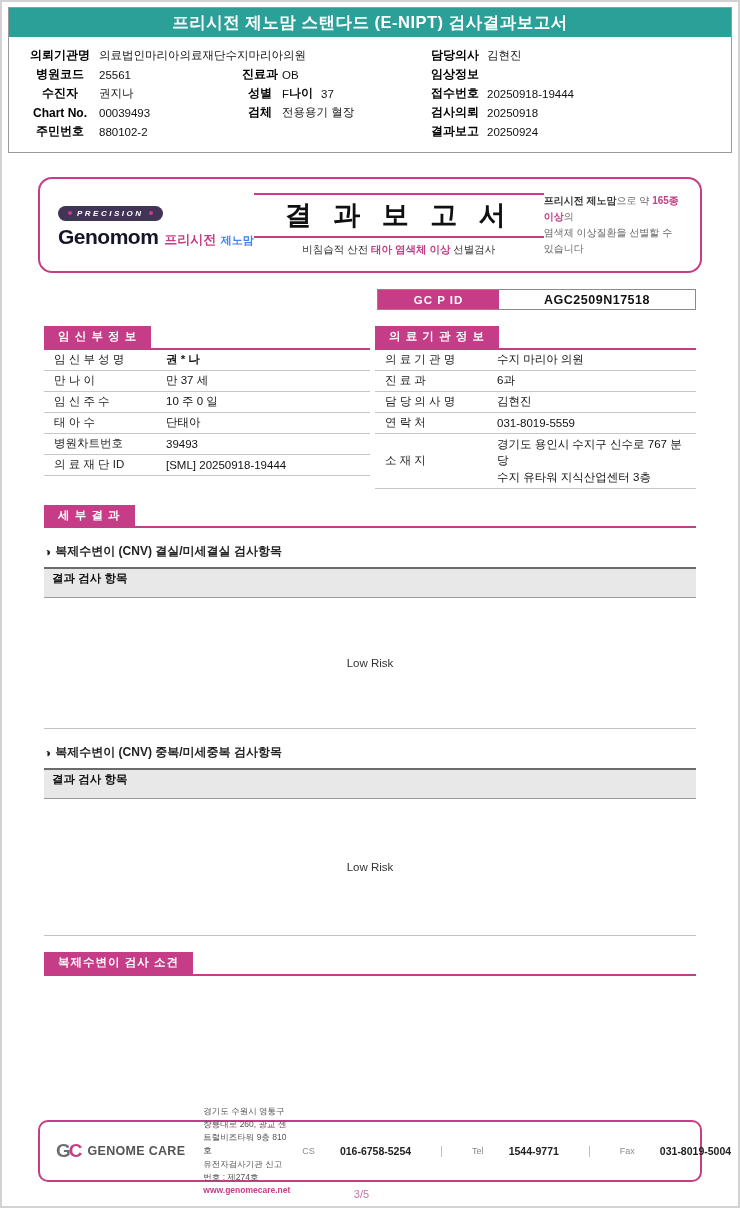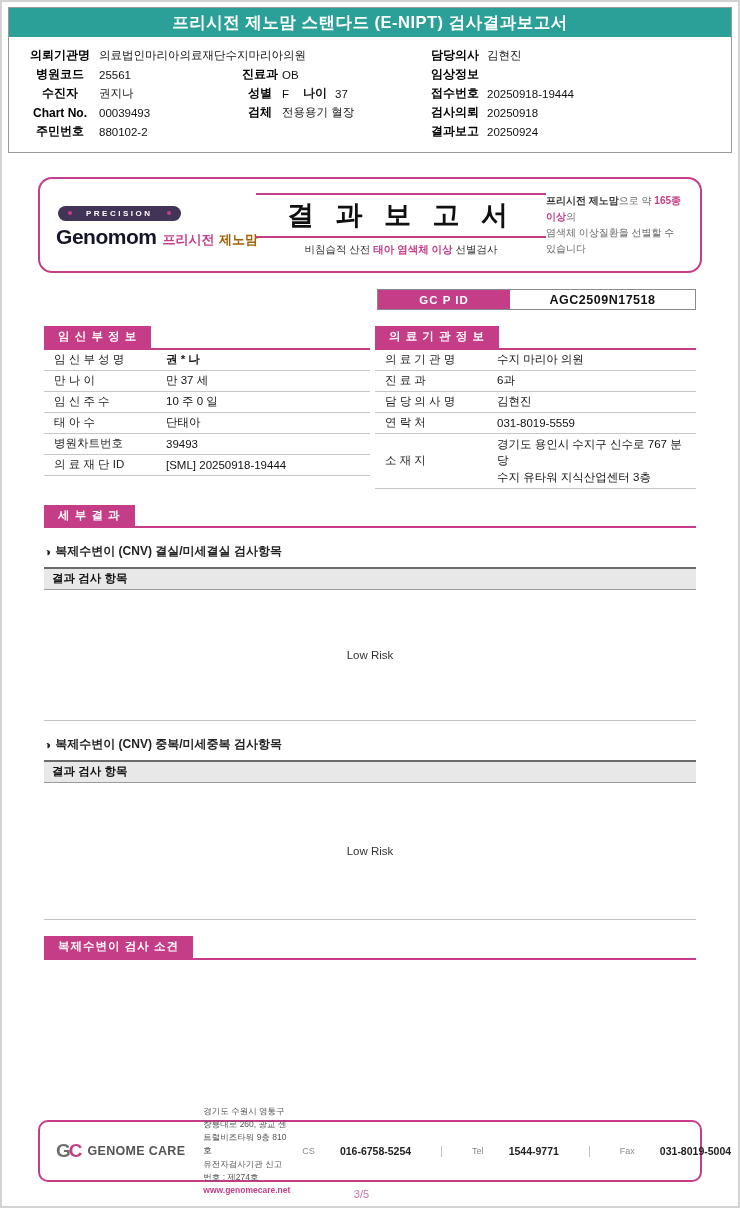--- a/index.html
+++ b/index.html
@@ -15,51 +15,51 @@
     height: 29px; line-height: 29px; background: #2aa098; color: #fff;
     text-align: center; font-weight: bold; font-size: 16.5px; letter-spacing: 0.5px;
   }
   .info-grid { display: grid; grid-template-columns: 217px 185px 1fr; padding: 9px 12px 11px; }
   .irow { display: flex; align-items: center; height: 19px; font-size: 11.5px; white-space: nowrap; }
   .irow .lbl { font-weight: bold; font-size: 12px; flex-shrink: 0; color: #000; text-align: center; }
   .icol.c1 .lbl { width: 78px; }
   .icol.c2 .lbl { width: 44px; }
   .icol.c3 .lbl { width: 64px; }
   .irow .val { overflow: visible; }
-  .irow .lbl2 { font-weight: bold; font-size: 12px; margin-left: 14px; margin-right: 8px; }
+  .irow .lbl2 { font-weight: bold; font-size: 12px; margin-left: 0; margin-right: 8px; }
 
   
   .report-head {
     margin: 24px 36px 0; height: 96px; border: 2px solid #c53d86; border-radius: 14px;
     display: flex; align-items: center; padding: 0 18px; background: #fff;
   }
   .logo { width: 198px; }
   .badge {
-    display: inline-flex; align-items: center; gap: 14px; background: #423457; color: #fff;
-    font-size: 8px; font-weight: bold; letter-spacing: 2.5px; padding: 3px 10px; border-radius: 9px;
+    display: inline-flex; align-items: center; gap: 5px; background: #423457; color: #fff;
+    font-size: 8px; font-weight: bold; letter-spacing: 2.5px; padding: 3px 10px; border-radius: 9px; font-style: italic;
   }
   .badge .dot { width: 4px; height: 4px; border-radius: 50%; background: #c53d86; }
   .brandline { margin-top: 4px; display: flex; align-items: baseline; gap: 6px; white-space: nowrap; justify-content: center; }
   .genomom { font-size: 21px; font-weight: 900; color: #15152a; letter-spacing: -0.5px; }
   .kr-pink { color: #c53d86; font-weight: bold; font-size: 13px; }
-  .kr-dark { color: #a16207; font-weight: bold; font-size: 13px; }
+  .kr-dark { color: #3b82f6; font-weight: bold; font-size: 11px; }
   .title-block { flex: 1; text-align: center; }
   .title-rule { height: 2px; background: #c53d86; width: 290px; margin: 0 auto; }
   .report-title { font-size: 27px; font-weight: 900; letter-spacing: 7px; color: #101010; padding: 2px 0 3px; }
   .subtitle { margin-top: 5px; font-size: 10.5px; color: #333; }
   .subtitle .pink { color: #c53d86; font-weight: bold; }
   .tagline { width: 172px; font-size: 10px; color: #666; line-height: 1.6; text-align: left; }
   .tagline .dk { color: #333; font-weight: bold; }
   .tagline .pink { color: #c53d86; font-weight: bold; }
 
   
   .content { margin: 0 42px; }
   .gcpid { margin-top: 16px; margin-left: 333px; display: flex; height: 21px; border: 1px solid #8a8a8a; }
   .gcpid .tag {
-    width: 132px; background: #c53d86; color: #fff; font-weight: bold; font-size: 11.5px;
+    width: 121px; background: #c53d86; color: #fff; font-weight: bold; font-size: 11.5px;
     display: flex; align-items: center; justify-content: center; letter-spacing: 1px;
   }
   .gcpid .gval { flex: 1; display: flex; align-items: center; justify-content: center; font-weight: bold; font-size: 12.5px; letter-spacing: 0.5px; background: #fff; }
 
   .tables { display: flex; gap: 5px; margin-top: 16px; align-items: flex-start; }
   .itable.left { width: 328px; }
   .itable.right { width: 323px; }
   .chip-row { border-bottom: 2px solid #c53d86; line-height: 0; }
   .chip {
     display: inline-block; background: #c53d86; color: #fff; font-weight: bold; font-size: 11.5px;
@@ -71,21 +71,21 @@
   .tv.bold { font-weight: bold; }
   .trow.tall { min-height: 42px; }
   .tv.multiline { white-space: pre-line; line-height: 1.45; }
 
   .section-chip-row { margin-top: 16px; border-bottom: 2px solid #c53d86; line-height: 0; }
 
   .cnv-head { margin-top: 15px; font-size: 12px; font-weight: bold; color: #222; display: flex; align-items: center; gap: 4px; }
   .half-icon { font-size: 12px; line-height: 1; }
   .result-bar {
     margin-top: 7px; background: #e8e8e8; border-top: 2px solid #6b6b6b; border-bottom: 1px solid #9a9a9a;
-    height: 23px; line-height: 19px; font-weight: bold; font-size: 11.5px; padding-left: 8px; color: #111;
+    height: 31px; line-height: 19px; font-weight: bold; font-size: 11.5px; padding-left: 8px; color: #111;
   }
   .result-zone { border-bottom: 1px solid #c2c2c2; display: flex; align-items: center; justify-content: center; font-size: 11.5px; color: #333; }
   .zone1 { height: 131px; }
   .zone2 { height: 137px; }
 
   
   .footer-box {
     position: absolute; left: 36px; right: 36px; top: 1118px; height: 62px;
     border: 2px solid #c53d86; border-radius: 10px; display: flex; align-items: center;
     padding: 0 16px; gap: 12px; background: #fff;

